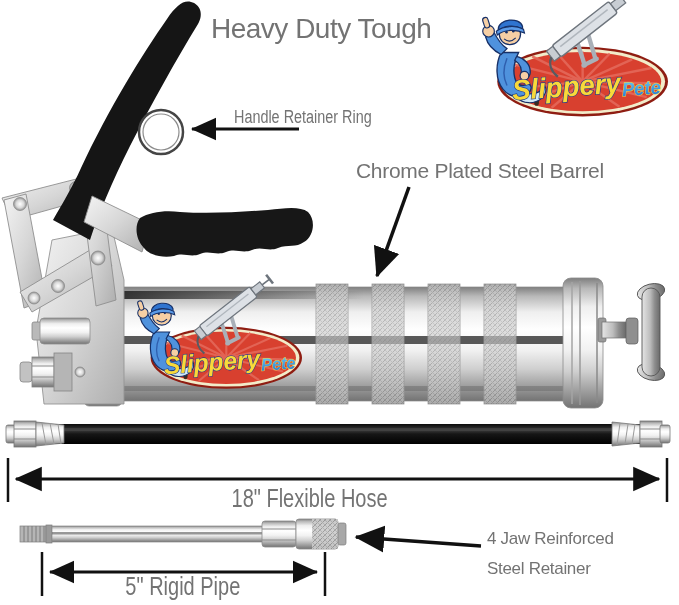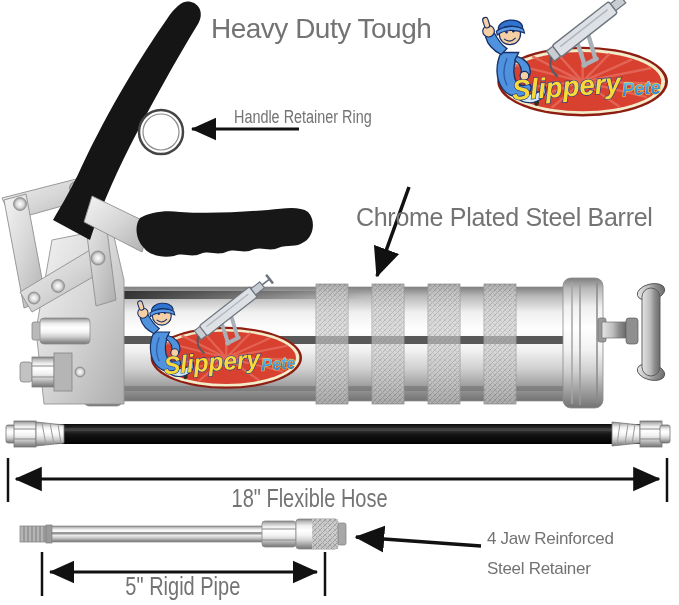--- a/index.html
+++ b/index.html
@@ -6,21 +6,21 @@
   .stage {
     position:relative; width:679px; height:605px; background:#ffffff;
     overflow:hidden; font-family:"Liberation Sans", sans-serif; color:#1a1a1a;
   }
   .stage svg.art { position:absolute; left:0; top:0; }
   .label { position:absolute; font-weight:normal; white-space:nowrap; color:#737373; }
   .cond  { display:inline-block; transform:scaleX(0.8); transform-origin:0 50%; }
   .cond-c{ display:inline-block; transform:scaleX(0.8); transform-origin:50% 50%; }
   #title-label   { left:211px; top:13px;  font-size:28px; letter-spacing:-0.5px; }
   #ring-label    { left:234px; top:107px; font-size:18px; }
-  #barrel-label  { left:356px; top:159px; font-size:25px; letter-spacing:-0.3px;margin-top:44px; }
+  #barrel-label  { left:356px; top:159px; font-size:21px; letter-spacing:-0.3px; }
   #hose-dim-label{ left:0px;   top:484px; width:620px; text-align:center; font-size:25px; }
   #pipe-dim-label{ left:33px;  top:572px; width:300px; text-align:center; font-size:25px; }
   #coupler-label { left:487px; top:524px; font-size:17px; line-height:30px; letter-spacing:-0.3px; }
 </style>
 </head>
 <body>
 
 <div class="stage">
 
 <svg class="art" width="679" height="605" viewBox="0 0 679 605">

